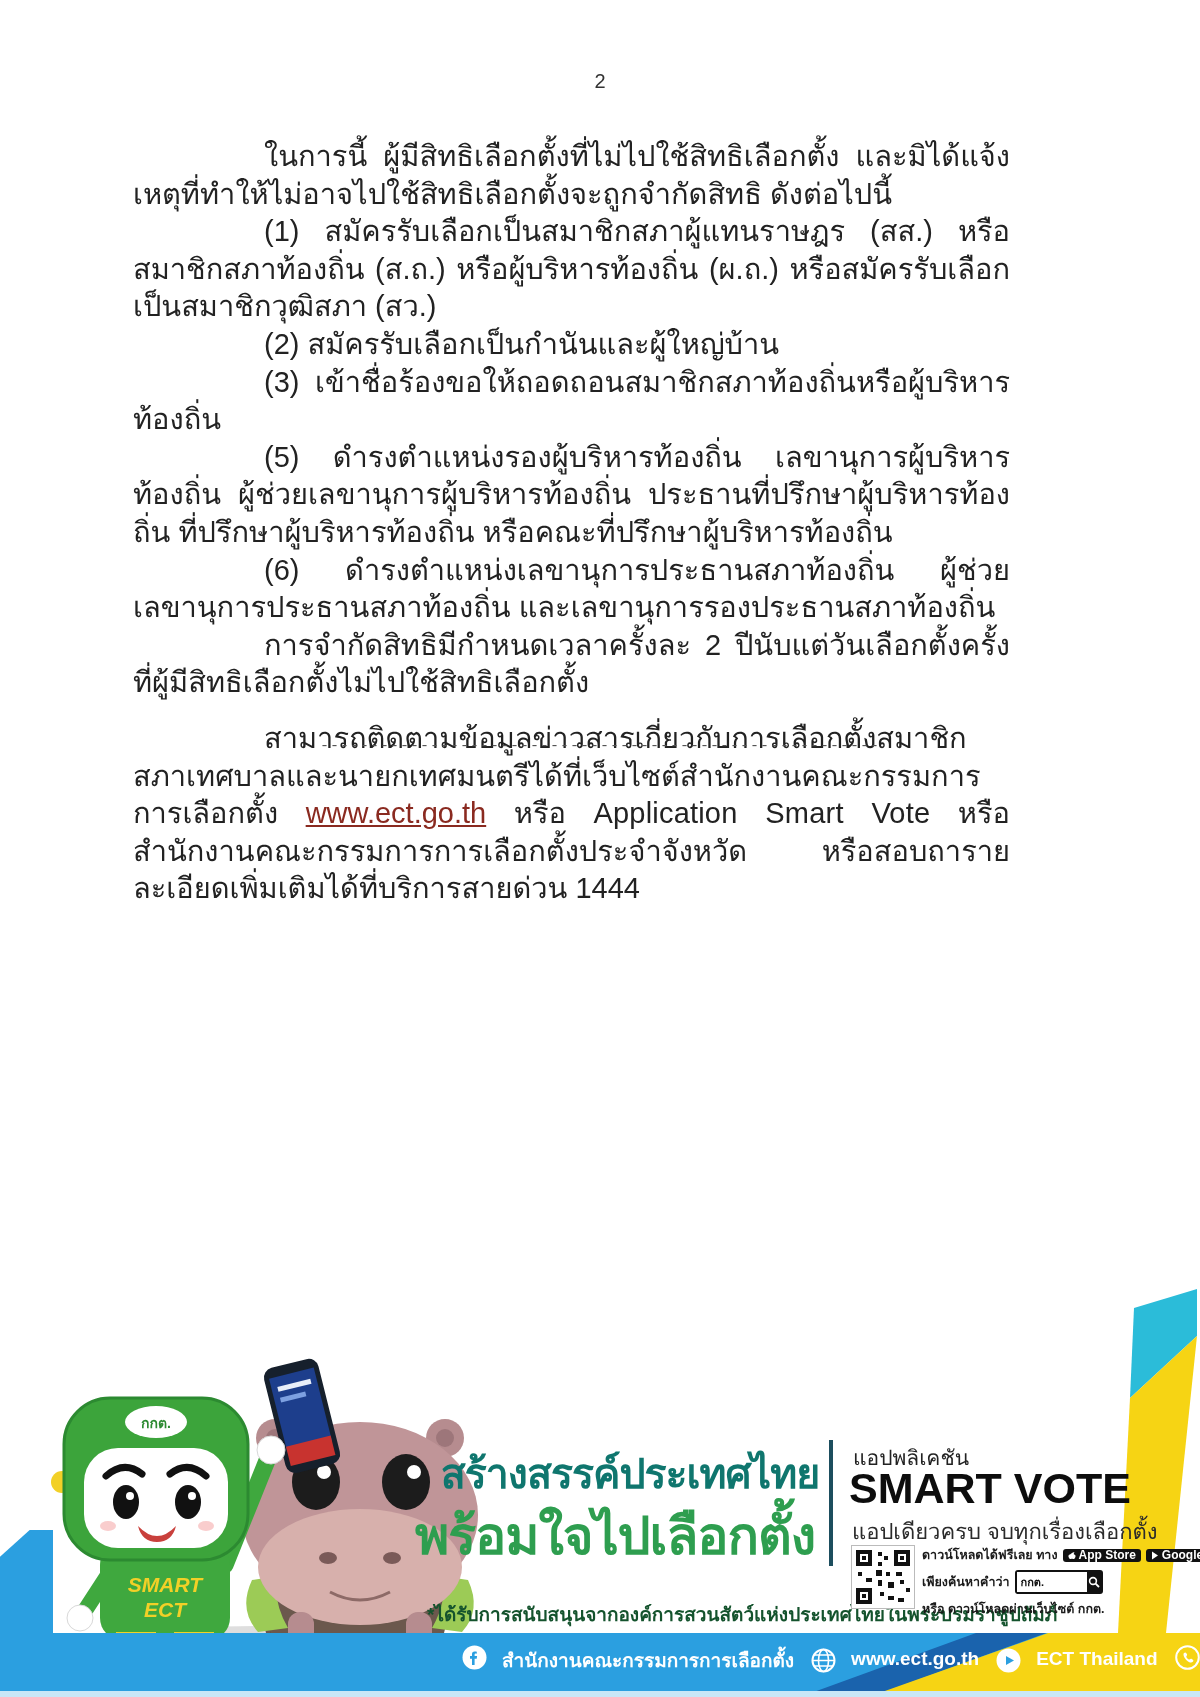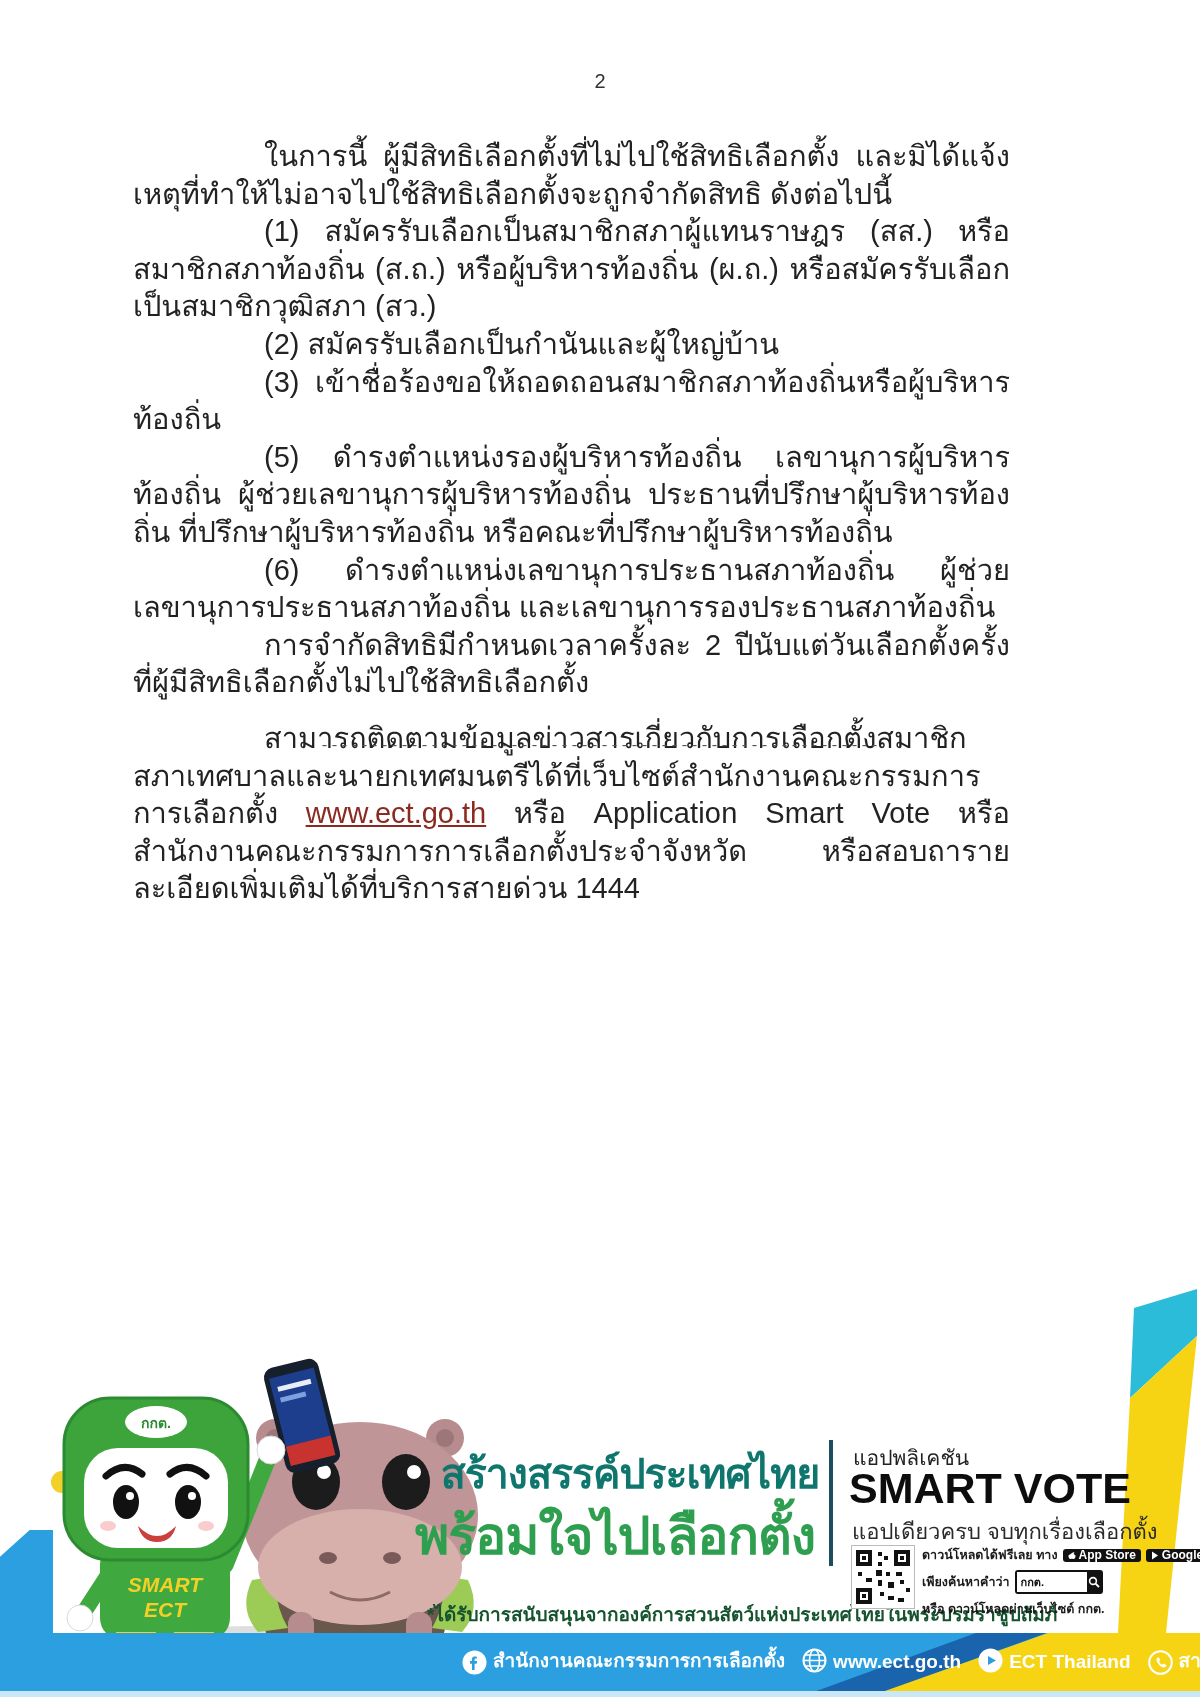--- a/index.html
+++ b/index.html
@@ -39,21 +39,21 @@
   .mag{width:14px;height:14px;display:inline-block;}
   
   .bar{position:absolute;left:0;top:1633px;width:1200px;height:64px;background:#2b9fe0;}
   .bar-navy{position:absolute;left:800px;top:0;width:320px;height:64px;background:#1a63ad;
             clip-path:polygon(55% 0,77% 0,22% 100%,0 100%);}
   .bar-yellow{position:absolute;left:800px;top:0;width:400px;height:64px;background:#f6d414;
               clip-path:polygon(62% 0,100% 0,100% 100%,17% 100%);}
   .left-block{position:absolute;left:0;top:1530px;width:53px;height:167px;background:#2b9fe0;
               clip-path:polygon(0 16%,56% 0,100% 0,100% 100%,0 100%);}
   .bar-items{position:absolute;left:462px;top:1645px;display:flex;align-items:center;gap:17px;z-index:5;}
-  .bar-item{display:flex;align-items:flex-end;gap:6px;cursor:pointer;}
+  .bar-item{display:flex;align-items:flex-start;gap:15px;cursor:pointer;}
   .bar-item .lbl{color:#fff;font-weight:bold;font-size:19px;white-space:nowrap;}
   .bar-item svg{display:block;}
   .bottom-edge{position:absolute;left:0;top:1691px;width:1200px;height:6px;background:#c9e7f7;}
   .mascots{position:absolute;left:30px;top:1330px;width:500px;height:367px;}
 </style>
 </head>
 <body>
 
 <div class="page">
 

